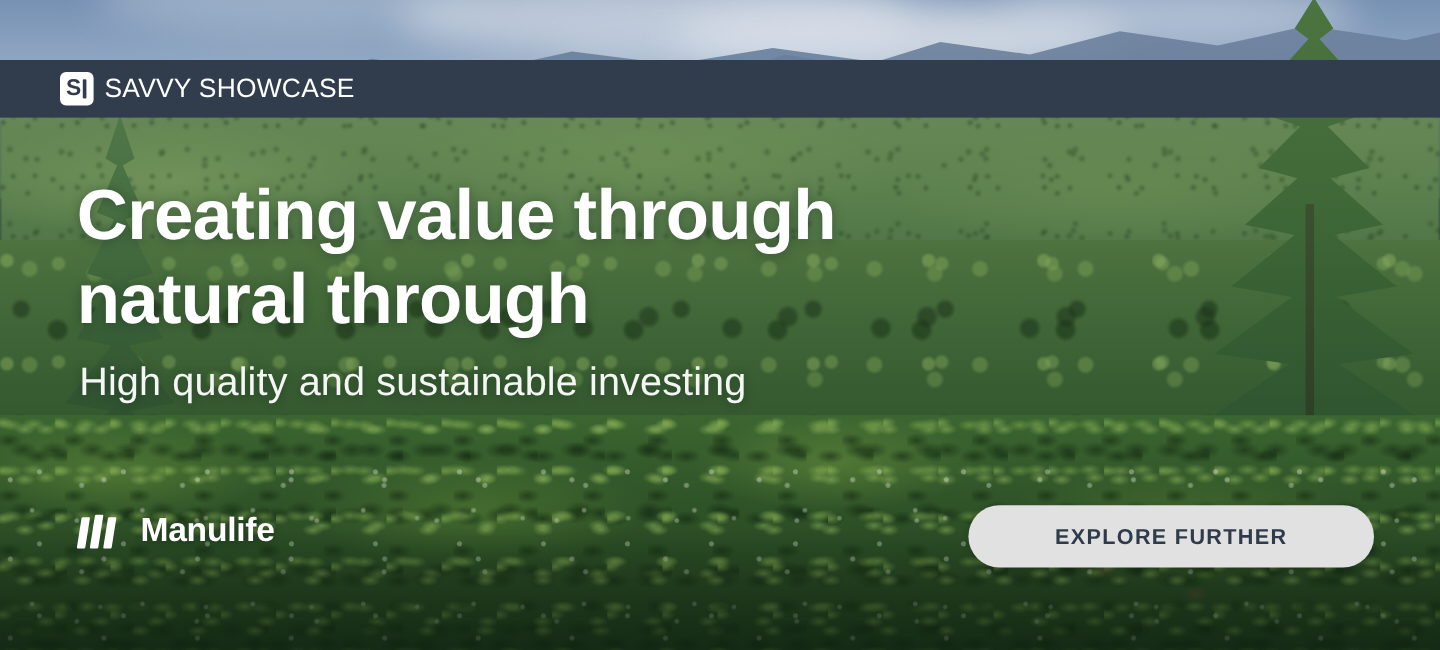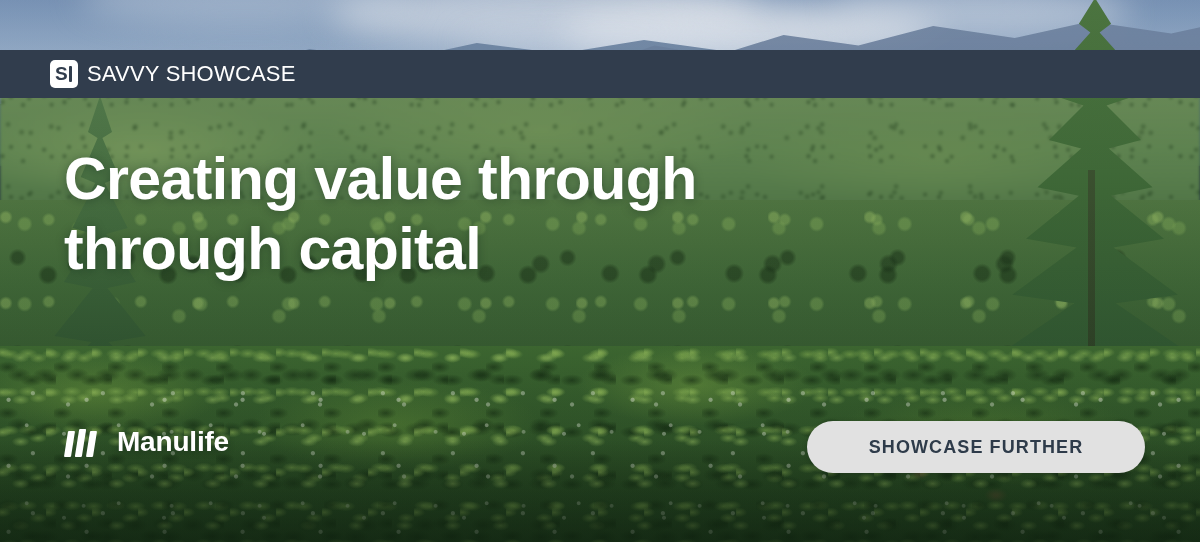--- a/index.html
+++ b/index.html
@@ -334,26 +334,27 @@
   <div class="header-bar">
     <div class="brand-lockup">
       <div class="brand-mark">
         <span class="s-glyph">S</span>
         <span class="bar-glyph"></span>
       </div>
       <span class="brand-text">SAVVY SHOWCASE</span>
     </div>
   </div>
 
-  <h1 class="headline">Creating value through through capital</h1>
+  <h1 class="headline">Creating value through natural through</h1>
+  <p class="subhead">High quality and sustainable investing</p>
 
   <div class="partner">
     <span class="partner-mark">
       <i></i>
       <i></i>
       <i></i>
     </span>
     <span class="partner-name">Manulife</span>
   </div>
 
-  <button class="cta">SHOWCASE FURTHER</button>
+  <button class="cta">EXPLORE FURTHER</button>
 
 </div>
 
 </body></html>

